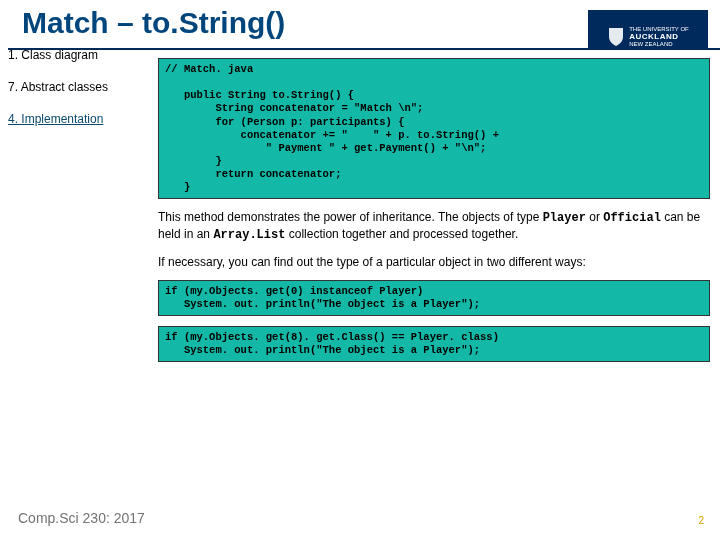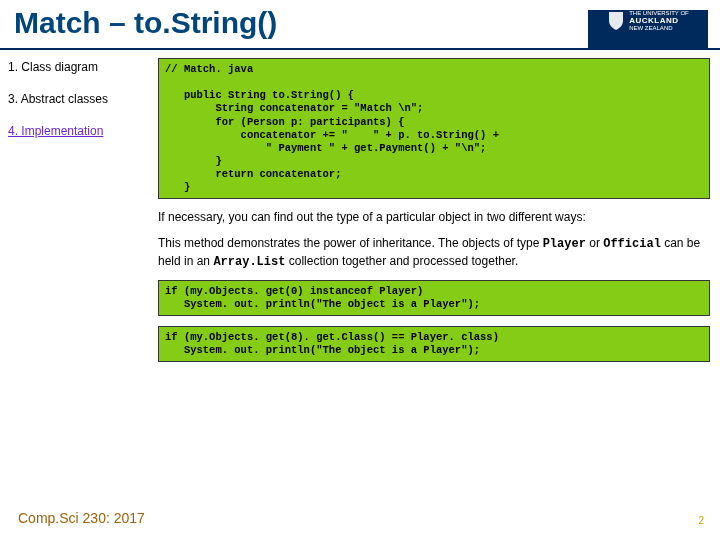--- a/index.html
+++ b/index.html
@@ -1,30 +1,30 @@
 <!DOCTYPE html>
 <html><head>
 <meta charset="utf-8">
 <style>
   * { margin:0; padding:0; box-sizing:border-box; }
   body { width:720px; height:540px; background:#fff; font-family:Verdana, Arial, sans-serif; color:#000; position:relative; overflow:hidden; }
-  .header { position:relative; height:52px; }
+  .header { position:relative; height:52px;margin-left:8px; }
   .title { position:absolute; left:14px; top:6px; font-size:30px; font-weight:bold; color:#00457c; }
-  .logo { position:absolute; right:12px; top:10px; width:120px; height:38px; background:#002a5c; color:#fff; font-size:6px; display:flex; align-items:flex-start; justify-content:center; }
+  .logo { position:absolute; right:12px; top:10px; width:120px; height:38px; background:#002a5c; color:#fff; font-size:6px; display:flex; align-items:flex-end; justify-content:center; }
   .logo svg { margin-right:4px; }
   .logo-text { line-height:1.1; }
   .hr { position:absolute; left:0; top:48px; width:100%; height:2px; background:#002a5c; }
-  .sidebar { position:absolute; left:0; top:56px; width:150px; }
+  .sidebar { position:absolute; left:0; top:44px; width:150px; }
   .sidebar div { padding:4px 8px 14px 8px; font-size:12px; color:#000; }
-  .sidebar .active { color:#6d28d9; text-decoration:underline; }
+  .sidebar .active { color:#0c4a6e; text-decoration:underline; }
   .main { position:absolute; left:158px; top:58px; width:552px; }
-  .codebox { border:1px solid #333; background:#84cc16; padding:4px 6px; font-family:"Courier New", monospace; font-size:10.5px; line-height:1.25; white-space:pre; margin-bottom:10px; font-weight:bold; overflow:hidden; }
+  .codebox { border:1px solid #333; background:#14b8a6; padding:4px 6px; font-family:"Courier New", monospace; font-size:10.5px; line-height:1.25; white-space:pre; margin-bottom:10px; font-weight:bold; overflow:hidden; }
   .para { font-size:12px; line-height:1.35; margin:6px 0 10px 0; }
   .para code { font-family:"Courier New", monospace; font-size:12px; font-weight:bold; }
-  .footer-left { position:absolute; left:18px; bottom:14px; font-size:14px; color:#a16207; }
+  .footer-left { position:absolute; left:18px; bottom:14px; font-size:14px; color:#737373; }
   .footer-right { position:absolute; right:16px; bottom:14px; font-size:10px; color:#d0a000; }
 </style>
 </head>
 <body>
 
 <div class="header">
   <div class="title">Match – to.String()</div>
   <div class="logo">
     <svg width="18" height="22" viewBox="0 0 18 22">
       <path d="M2 2 h14 v9 c0 6 -7 9 -7 9 s-7 -3 -7 -9 z" fill="#fff" opacity="0.9"></path>
@@ -33,41 +33,41 @@
       <div>THE UNIVERSITY OF</div>
       <div style="font-size:8px;font-weight:bold;letter-spacing:0.5px">AUCKLAND</div>
       <div>NEW ZEALAND</div>
     </div>
   </div>
   <div class="hr"></div>
 </div>
 
 <div class="sidebar">
   <div>1. Class diagram</div>
-  <div>3. Abstract classes</div>
+  <div>7. Abstract classes</div>
   <div class="active">4. Implementation</div>
 </div>
 
 <div class="main">
   <div class="codebox">// Match. java
 
    public String to.String() {
         String concatenator = "Match \n";
         for (Person p: participants) {
             concatenator += "    " + p. to.String() +
                 " Payment " + get.Payment() + "\n";
         }
         return concatenator;
    }</div>
 
-  <p class="para">If necessary, you can find out the type of a particular object in two different ways:</p>
-
   <p class="para">
     <span>This method demonstrates the power of inheritance. The objects of type </span><code>Player</code><span> or </span><code>Official</code><span> can be held in an </span><code>Array.List</code><span> collection together and processed together.</span>
   </p>
+
+  <p class="para">If necessary, you can find out the type of a particular object in two different ways:</p>
 
   <div class="codebox">if (my.Objects. get(0) instanceof Player)
    System. out. println("The object is a Player");</div>
 
   <div class="codebox">if (my.Objects. get(8). get.Class() == Player. class)
    System. out. println("The object is a Player");</div>
 </div>
 
 <div class="footer-left">Comp.Sci 230: 2017</div>
 <div class="footer-right">2</div>

